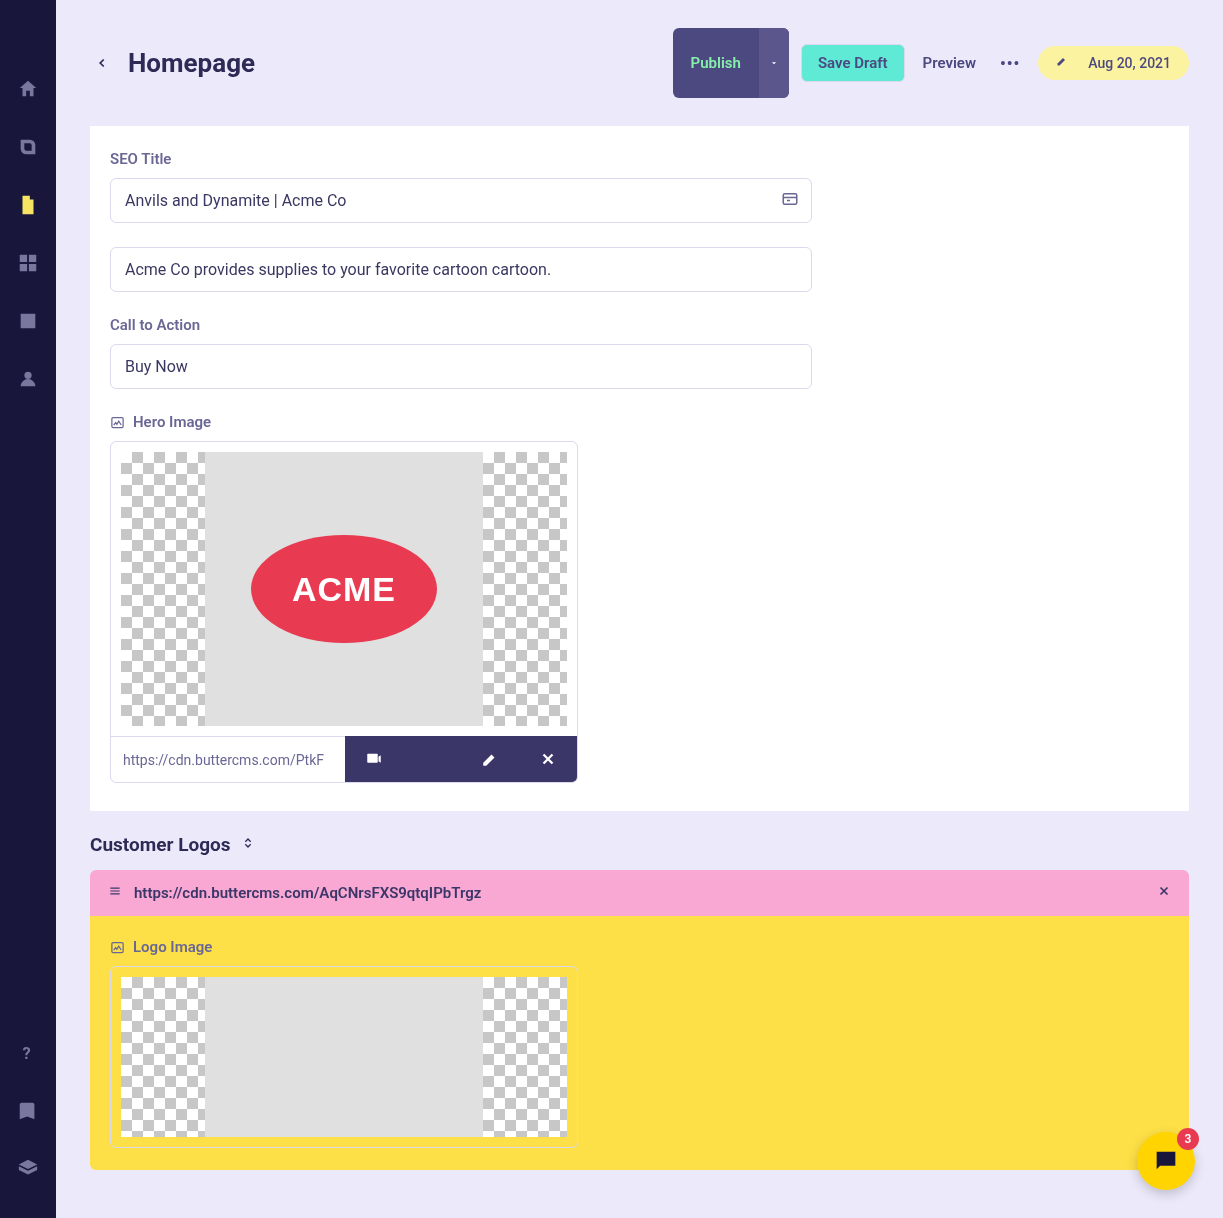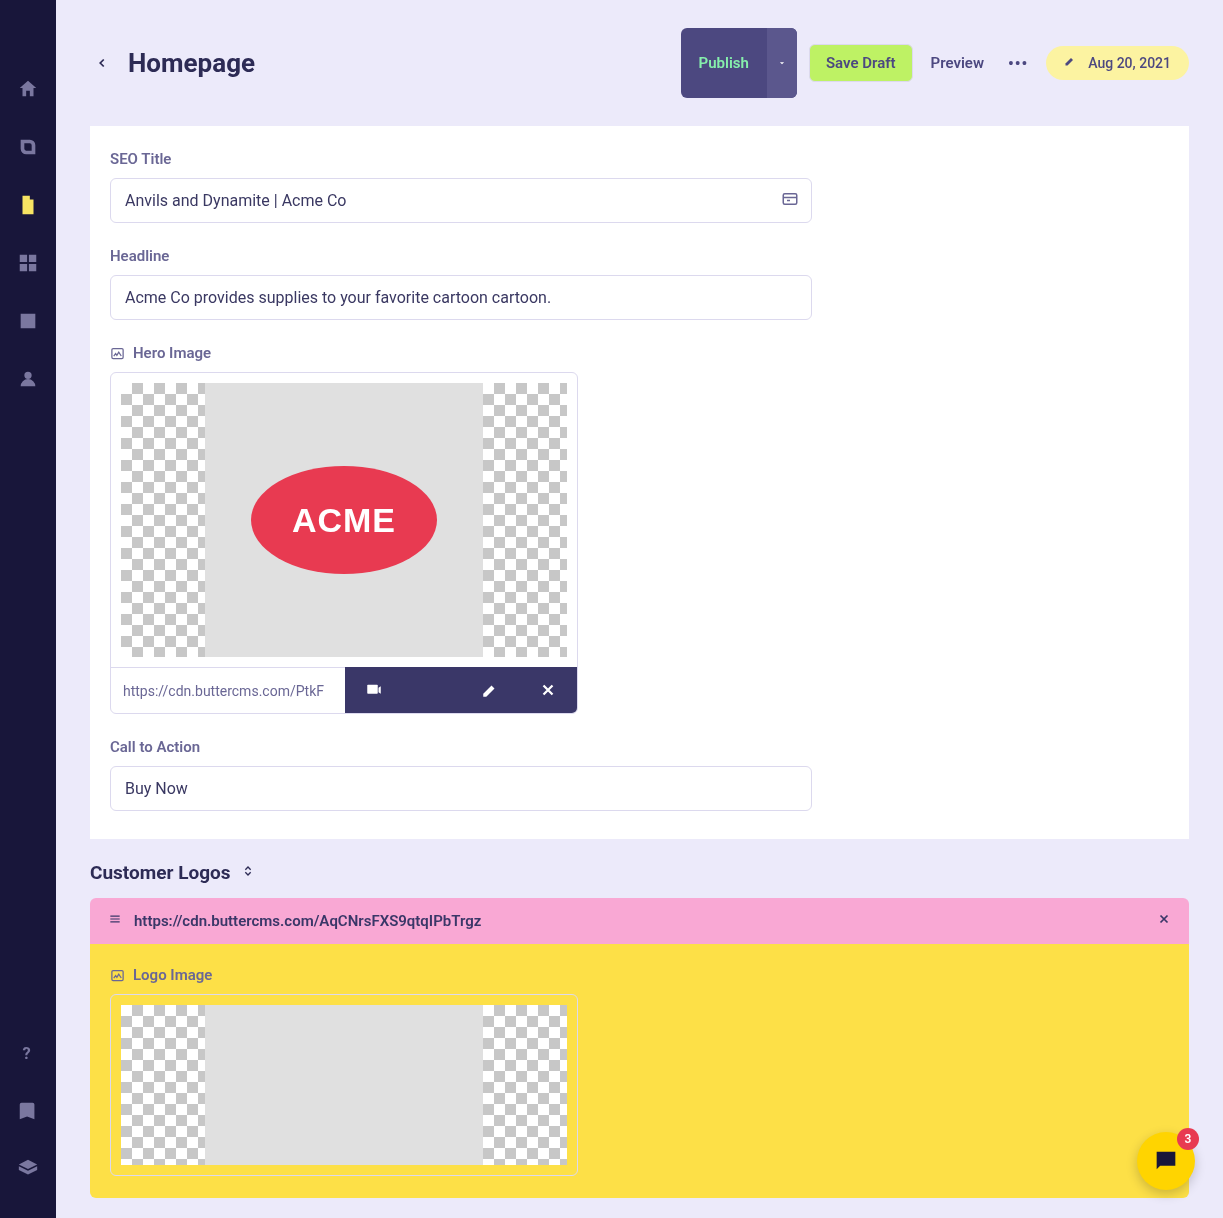--- a/index.html
+++ b/index.html
@@ -83,21 +83,21 @@
     cursor: pointer;
   }
   .btn-publish .caret-btn {
     width: 30px;
     background: #5b578d;
     display: flex; align-items: center; justify-content: center;
     cursor: pointer;
     color: #fff;
   }
   .btn-save {
-    background: #bef264;
+    background: #5eead4;
     border: 1px solid #dcd9ee;
     border-radius: 6px;
     padding: 9px 16px;
     color: #4c4880;
     font-weight: 600;
     font-size: 15px;
     cursor: pointer;
   }
   .btn-preview {
     color: #4c4880;
@@ -115,21 +115,21 @@
   }
   .date-badge {
     background: #fcf3a1;
     border-radius: 20px;
     padding: 9px 18px;
     color: #4c4880;
     font-size: 14px;
     font-weight: 500;
     display: flex;
     align-items: flex-start;
-    gap: 12px;
+    gap: 20px;
   }
   .date-badge svg { width: 12px; height: 12px; }
 
   .card {
     background: #fff;
     border-radius: 0;
     padding: 24px 20px 28px 20px;
     margin-bottom: 22px;
   }
   .field-label {
@@ -386,23 +386,29 @@
         <span class="input-suffix-icon">
           <svg viewBox="0 0 24 24" width="18" height="18" fill="none" stroke="currentColor" stroke-width="2">
               <rect x="3" y="5" width="18" height="14" rx="2"></rect>
               <path d="M3 10h18M8 14h4"></path>
             </svg>
         </span>
       </div>
     </div>
 
     <div class="field-row">
-      <div class="field-label">Headline</div>
       <div class="text-input">
         <span>Acme Co provides supplies to your favorite cartoon cartoon.</span>
+      </div>
+    </div>
+
+    <div class="field-row">
+      <div class="field-label">Call to Action</div>
+      <div class="text-input">
+        <span>Buy Now</span>
       </div>
     </div>
 
     <div class="field-row">
       <div class="field-label">
         <svg viewBox="0 0 24 24" fill="none" stroke="currentColor" stroke-width="2">
             <rect x="3" y="4" width="18" height="16" rx="2"></rect>
             <path d="M6 16l3-4 2 3 3-5 4 6"></path>
           </svg>
         <span>Hero Image</span>
@@ -434,27 +440,20 @@
             </div>
             <div class="image-action">
               <svg viewBox="0 0 24 24" fill="none" stroke="currentColor" stroke-width="3">
                   <path d="M6 6l12 12M18 6L6 18"></path>
                 </svg>
             </div>
           </div>
         </div>
       </div>
     </div>
-
-    <div class="field-row">
-      <div class="field-label">Call to Action</div>
-      <div class="text-input">
-        <span>Buy Now</span>
-      </div>
-    </div>
   </div>
 
   <div class="section-title">
     <span>Customer Logos</span>
     <span class="sort-icon">
       <svg viewBox="0 0 24 24" width="16" height="16" fill="none" stroke="currentColor" stroke-width="2">
           <path d="M8 10l4-4 4 4M8 14l4 4 4-4"></path>
         </svg>
     </span>
   </div>

